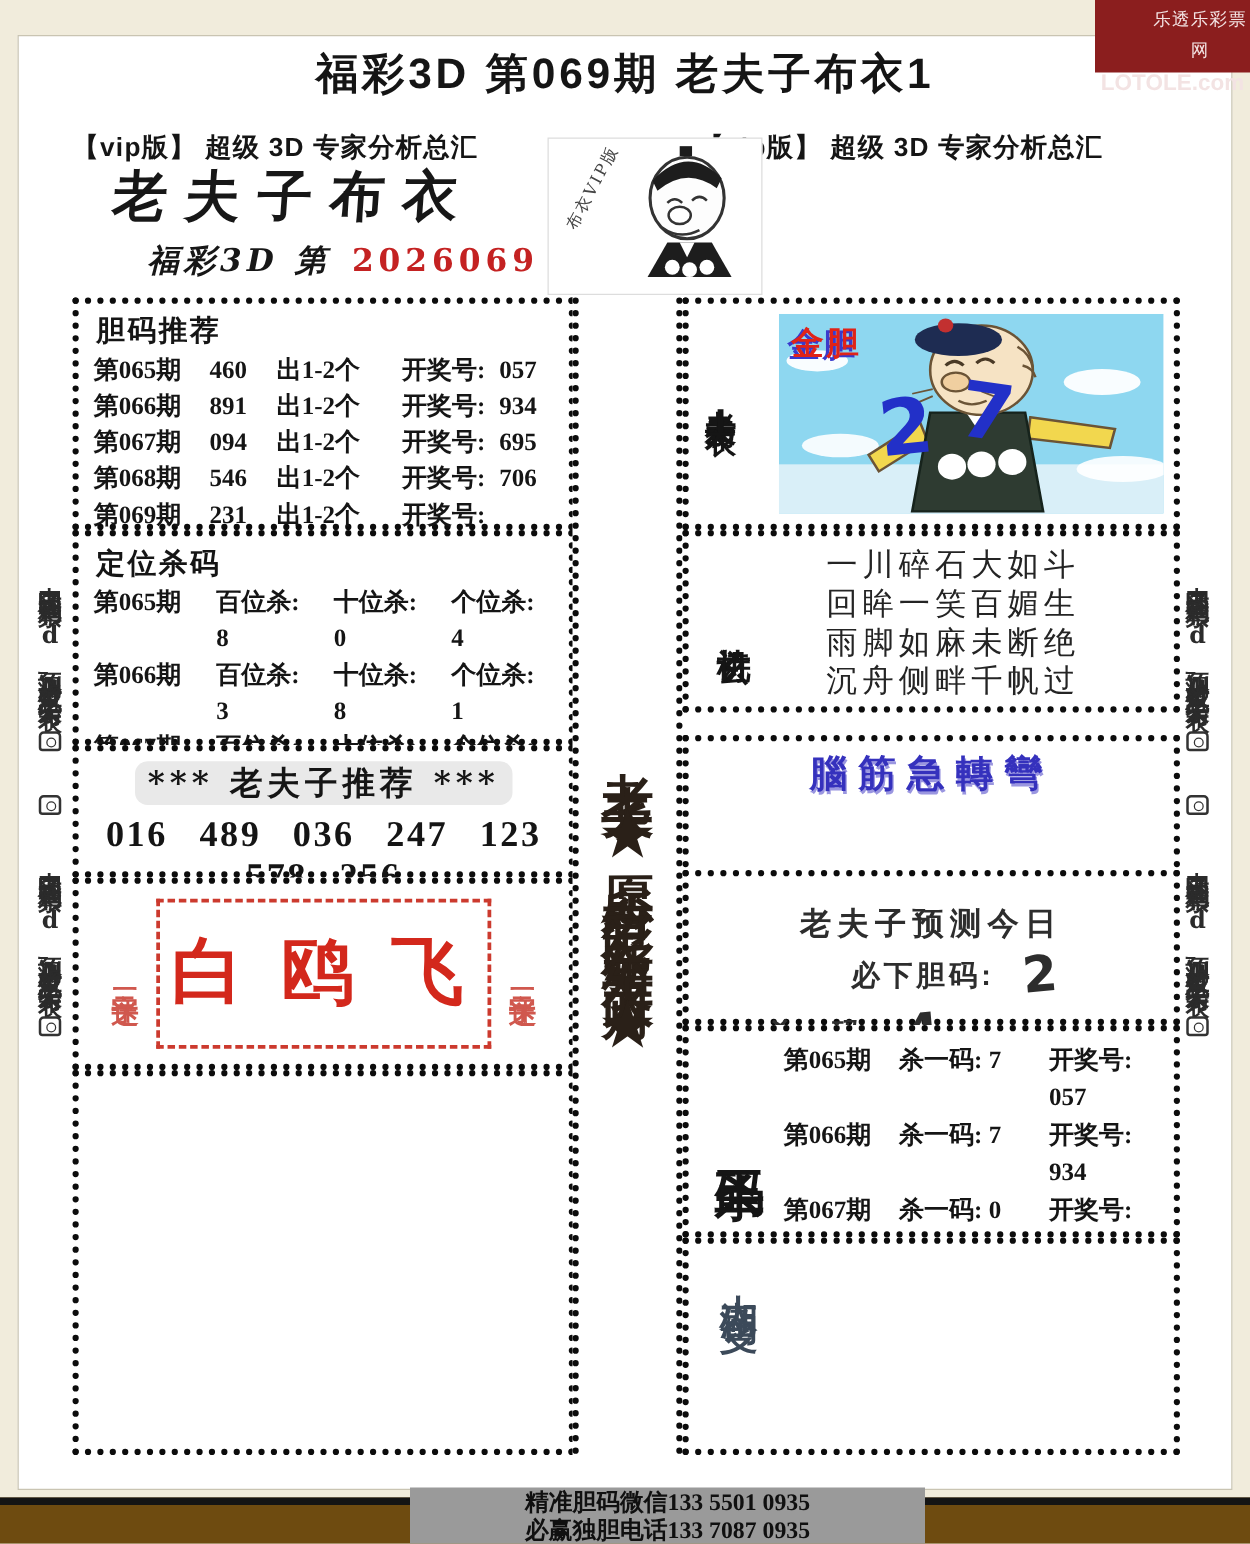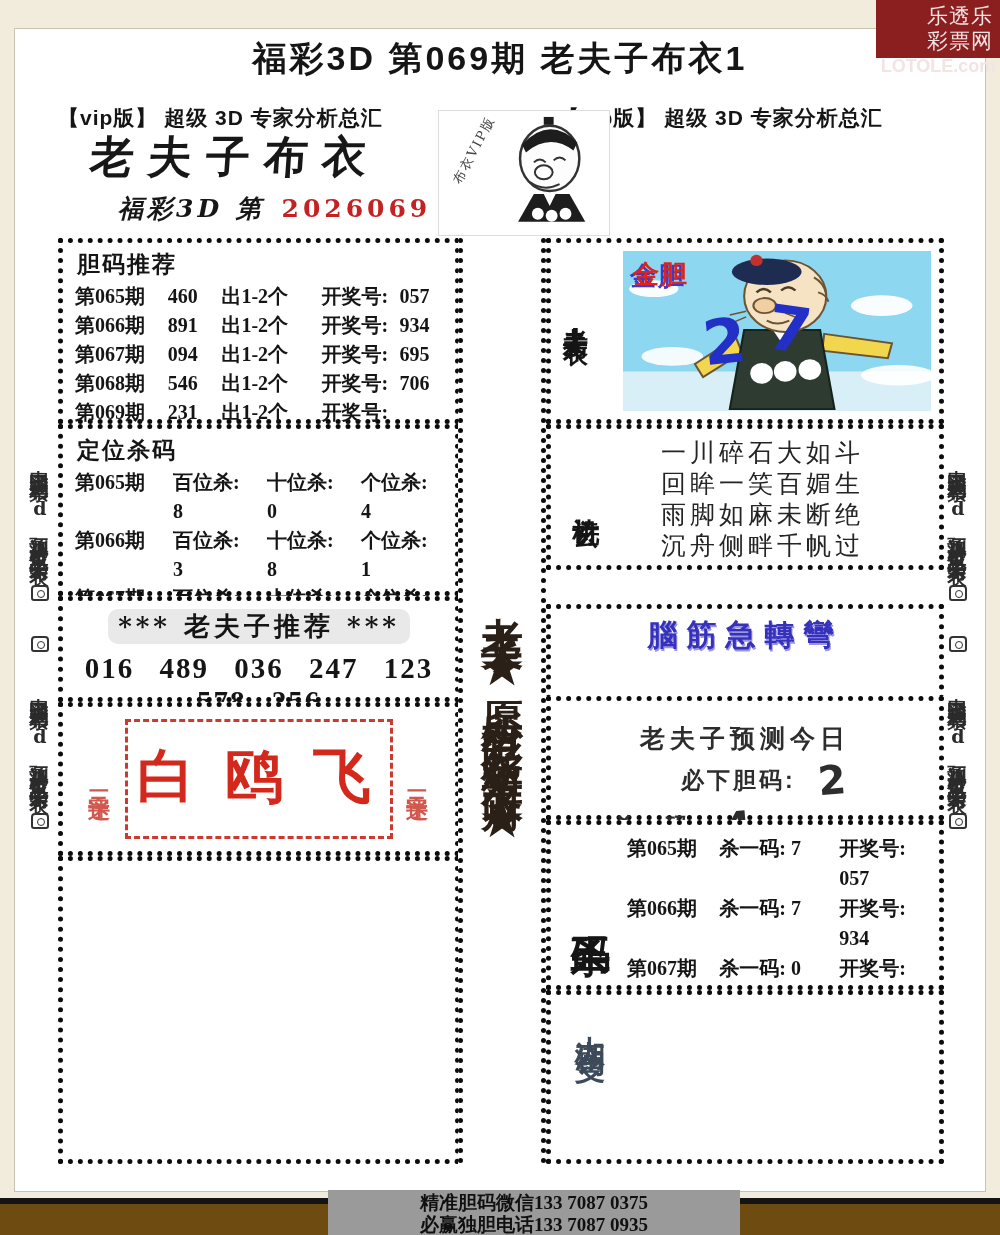--- a/index.html
+++ b/index.html
@@ -13,21 +13,21 @@
   .page {
     position:absolute; left:14px; top:28px; width:972px; height:1164px;
     background:#ffffff; border:1px solid #c9c4b2;
   }
   
   .site-badge {
     position:absolute; right:0; top:0; width:124px; height:58px;
     background:#8b1e1e; color:#f3e3e3; text-align:center; z-index:6;
     padding-top:4px; line-height:25px;
   }
-  .site-badge .l1 { font-family:"Liberation Serif",serif; font-size:21px; letter-spacing:1px;padding-left:44px; }
+  .site-badge .l1 { font-family:"Liberation Serif",serif; font-size:14px; letter-spacing:1px;padding-left:44px; }
   .site-badge .l2 { font-family:"Liberation Sans",sans-serif; font-weight:bold; font-size:18px; }
   
   .main-title {
     position:absolute; left:0; top:36px; width:1000px; text-align:center;
     font-size:34px; font-weight:bold; letter-spacing:3px; z-index:3;
   }
   .vip-head {
     position:absolute; top:104px; width:390px; font-size:21px; font-weight:bold;
     letter-spacing:1px; z-index:3;
   }
@@ -79,21 +79,21 @@
   .dotbox { position:absolute; border:5px dotted #0c0c0c; background:#fff; z-index:4; }
   .b1 { left:58px;  top:238px; width:402px; height:186px; }
   .b2 { left:58px;  top:424px; width:402px; height:172px; }
   .b3 { left:58px;  top:596px; width:402px; height:106px; }
   .b4 { left:58px;  top:702px; width:402px; height:154px; }
   .b5 { left:58px;  top:856px; width:402px; height:308px; }
   .mid { left:458px; top:238px; width:88px;  height:926px; border-top:none; border-bottom:none; background:#fff;
          display:flex; align-items:center; justify-content:center; }
   .r1 { left:546px; top:238px; width:398px; height:186px; }
   .r2 { left:546px; top:424px; width:398px; height:146px; }
-  .r3 { left:546px; top:604px; width:398px; height:126px; }
+  .r3 { left:546px; top:588px; width:398px; height:126px; }
   .r4 { left:546px; top:696px; width:398px; height:124px; }
   .r5 { left:546px; top:820px; width:398px; height:170px; }
   .r6 { left:546px; top:990px; width:398px; height:174px; }
   
   .tbl-title { font-family:"Liberation Serif",serif; font-weight:bold; font-size:23px;
                margin:6px 0 2px 14px; letter-spacing:2px; }
   .trow { display:flex; align-items:baseline; font-family:"Liberation Serif",serif;
           font-weight:bold; font-size:20px; line-height:29px; padding-left:12px; }
   .c-period { width:100px; }
   .c-rec    { width:58px;  }
@@ -419,15 +419,15 @@
     </div>
   </div>
 </div>
 
 <div class="dotbox r6">
   <div class="th-label">太湖钓叟</div>
 </div>
 
 <div class="footer-bar"></div>
 <div class="footer-box">
-  <div>精准胆码微信133 7087 0375</div>
+  <div>精准胆码微信133 5501 0935</div>
   <div>必赢独胆电话133 7087 0935</div>
 </div>
 
 </body></html>

